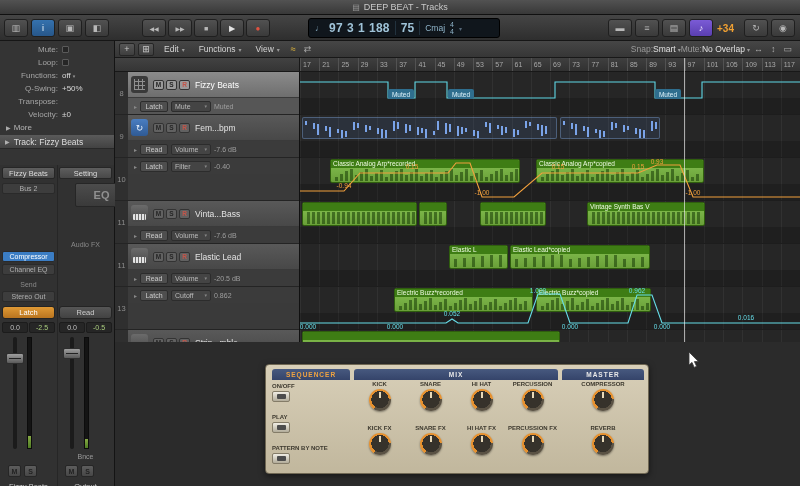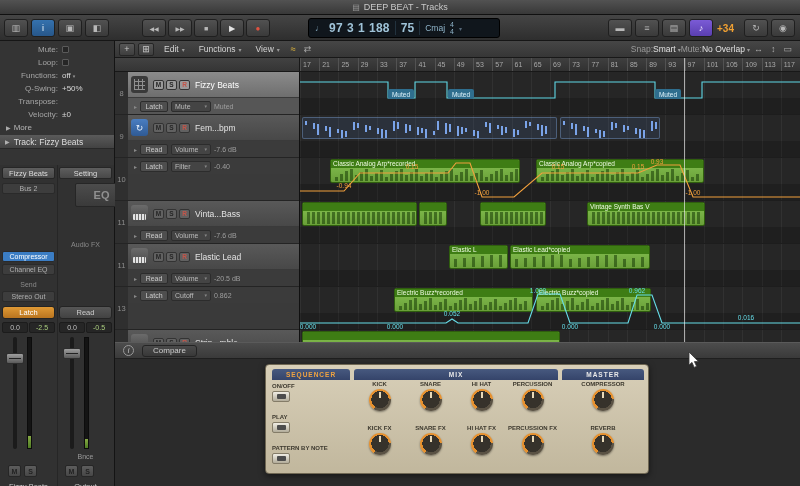--- a/index.html
+++ b/index.html
@@ -878,24 +878,20 @@
       <div class="lane">
         <div class="region" style="left: 2px; width: 258px;">
           <div class="rhead"></div>
           <div class="rbody"></div>
         </div>
       </div>
     </div>
   <div id="playhead" class="abs"></div>
 
   <div id="bottom" class="abs">
-    <div id="bphead">
-      <div id="infobtn">i</div>
-      <div id="comparebtn">Compare</div>
-    </div>
     <div id="plugin">
       <div class="phead seq" style="left:6px;width:78px">SEQUENCER</div>
       <div class="phead" style="left:88px;width:204px">MIX</div>
       <div class="phead" style="left:296px;width:82px">MASTER</div>
       <div id="seq-col">
           <div class="seqcell">
             <div class="seqlab">ON/OFF</div>
             <div class="seqbtn"></div>
           </div>
           <div class="seqcell">

